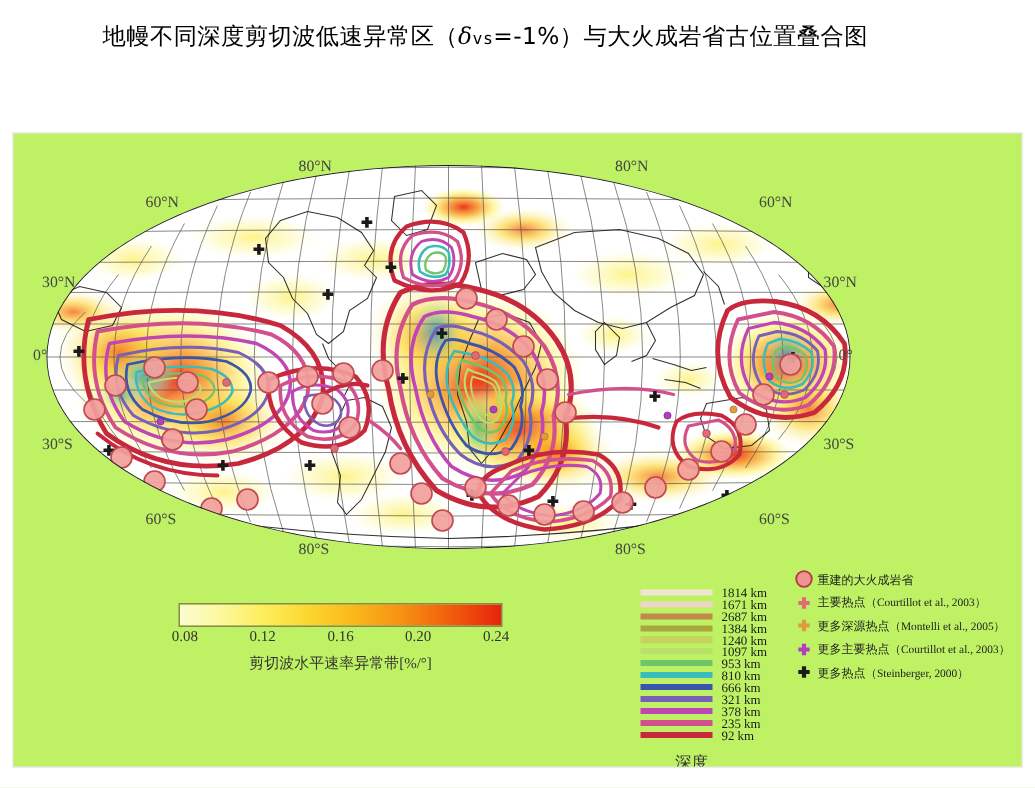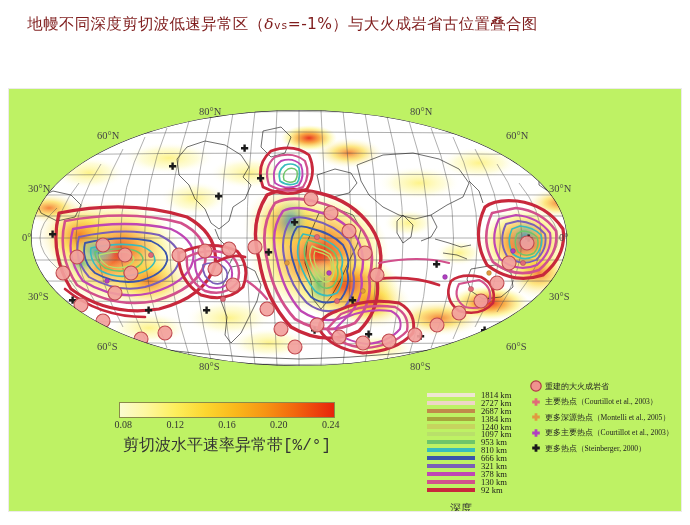--- a/index.html
+++ b/index.html
@@ -15,25 +15,26 @@
     overflow: hidden;
   }
 
   
   #figure-title {
     position: absolute;
     left: 0;
     top: 14px;
     width: 565px;
     text-align: center;
-    color: #7f1d1d;
+    color: #000000;
     font-size: 15.5px;
     font-family: "DejaVu Sans", sans-serif;
     letter-spacing: 0.3px;
     white-space: nowrap;
+    padding-left: 41px;
   }
   #figure-title .sym {
     font-family: "DejaVu Serif", serif;
     font-style: italic;
   }
   #figure-title .sub {
     font-size: 11px;
     font-family: "DejaVu Sans Mono", monospace;
   }
 
@@ -95,22 +96,22 @@
     font-family: Liberation Serif, serif;
     font-size: 10px;
     color: #333;
     transform: translateX(-50%);
     white-space: nowrap;
   }
   #colorbar-caption {
     margin-top: 2px;
     width: 216px;
     text-align: center;
-    font-family: Liberation Mono, monospace;
-    font-size: 16px;
+    font-family: Liberation Serif, serif;
+    font-size: 10px;
     color: #333;
     white-space: nowrap;
   }
 
   
   #depth-legend {
     position: absolute;
     left: 418px;
     top: 302px;
     width: 110px;
@@ -560,21 +561,21 @@
   </div>
 
   <div id="depth-legend">
     <div id="depth-legend-rows">
         <div class="depth-row">
           <div class="depth-bar" style="background: rgb(239, 230, 210);"></div>
           <div class="depth-text">1814 km</div>
         </div>
         <div class="depth-row">
           <div class="depth-bar" style="background: rgb(238, 214, 198);"></div>
-          <div class="depth-text">2727 km</div>
+          <div class="depth-text">1671 km</div>
         </div>
         <div class="depth-row">
           <div class="depth-bar" style="background: rgb(192, 138, 74);"></div>
           <div class="depth-text">2687 km</div>
         </div>
         <div class="depth-row">
           <div class="depth-bar" style="background: rgb(168, 166, 60);"></div>
           <div class="depth-text">1384 km</div>
         </div>
         <div class="depth-row">
@@ -600,21 +601,21 @@
         <div class="depth-row">
           <div class="depth-bar" style="background: rgb(122, 95, 184);"></div>
           <div class="depth-text">321 km</div>
         </div>
         <div class="depth-row">
           <div class="depth-bar" style="background: rgb(191, 70, 180);"></div>
           <div class="depth-text">378 km</div>
         </div>
         <div class="depth-row">
           <div class="depth-bar" style="background: rgb(210, 80, 140);"></div>
-          <div class="depth-text">130 km</div>
+          <div class="depth-text">235 km</div>
         </div>
         <div class="depth-row">
           <div class="depth-bar" style="background: rgb(200, 40, 60);"></div>
           <div class="depth-text">92 km</div>
         </div>
       </div>
     <div id="depth-legend-title">深度</div>
   </div>
 
   <div id="symbol-legend">

